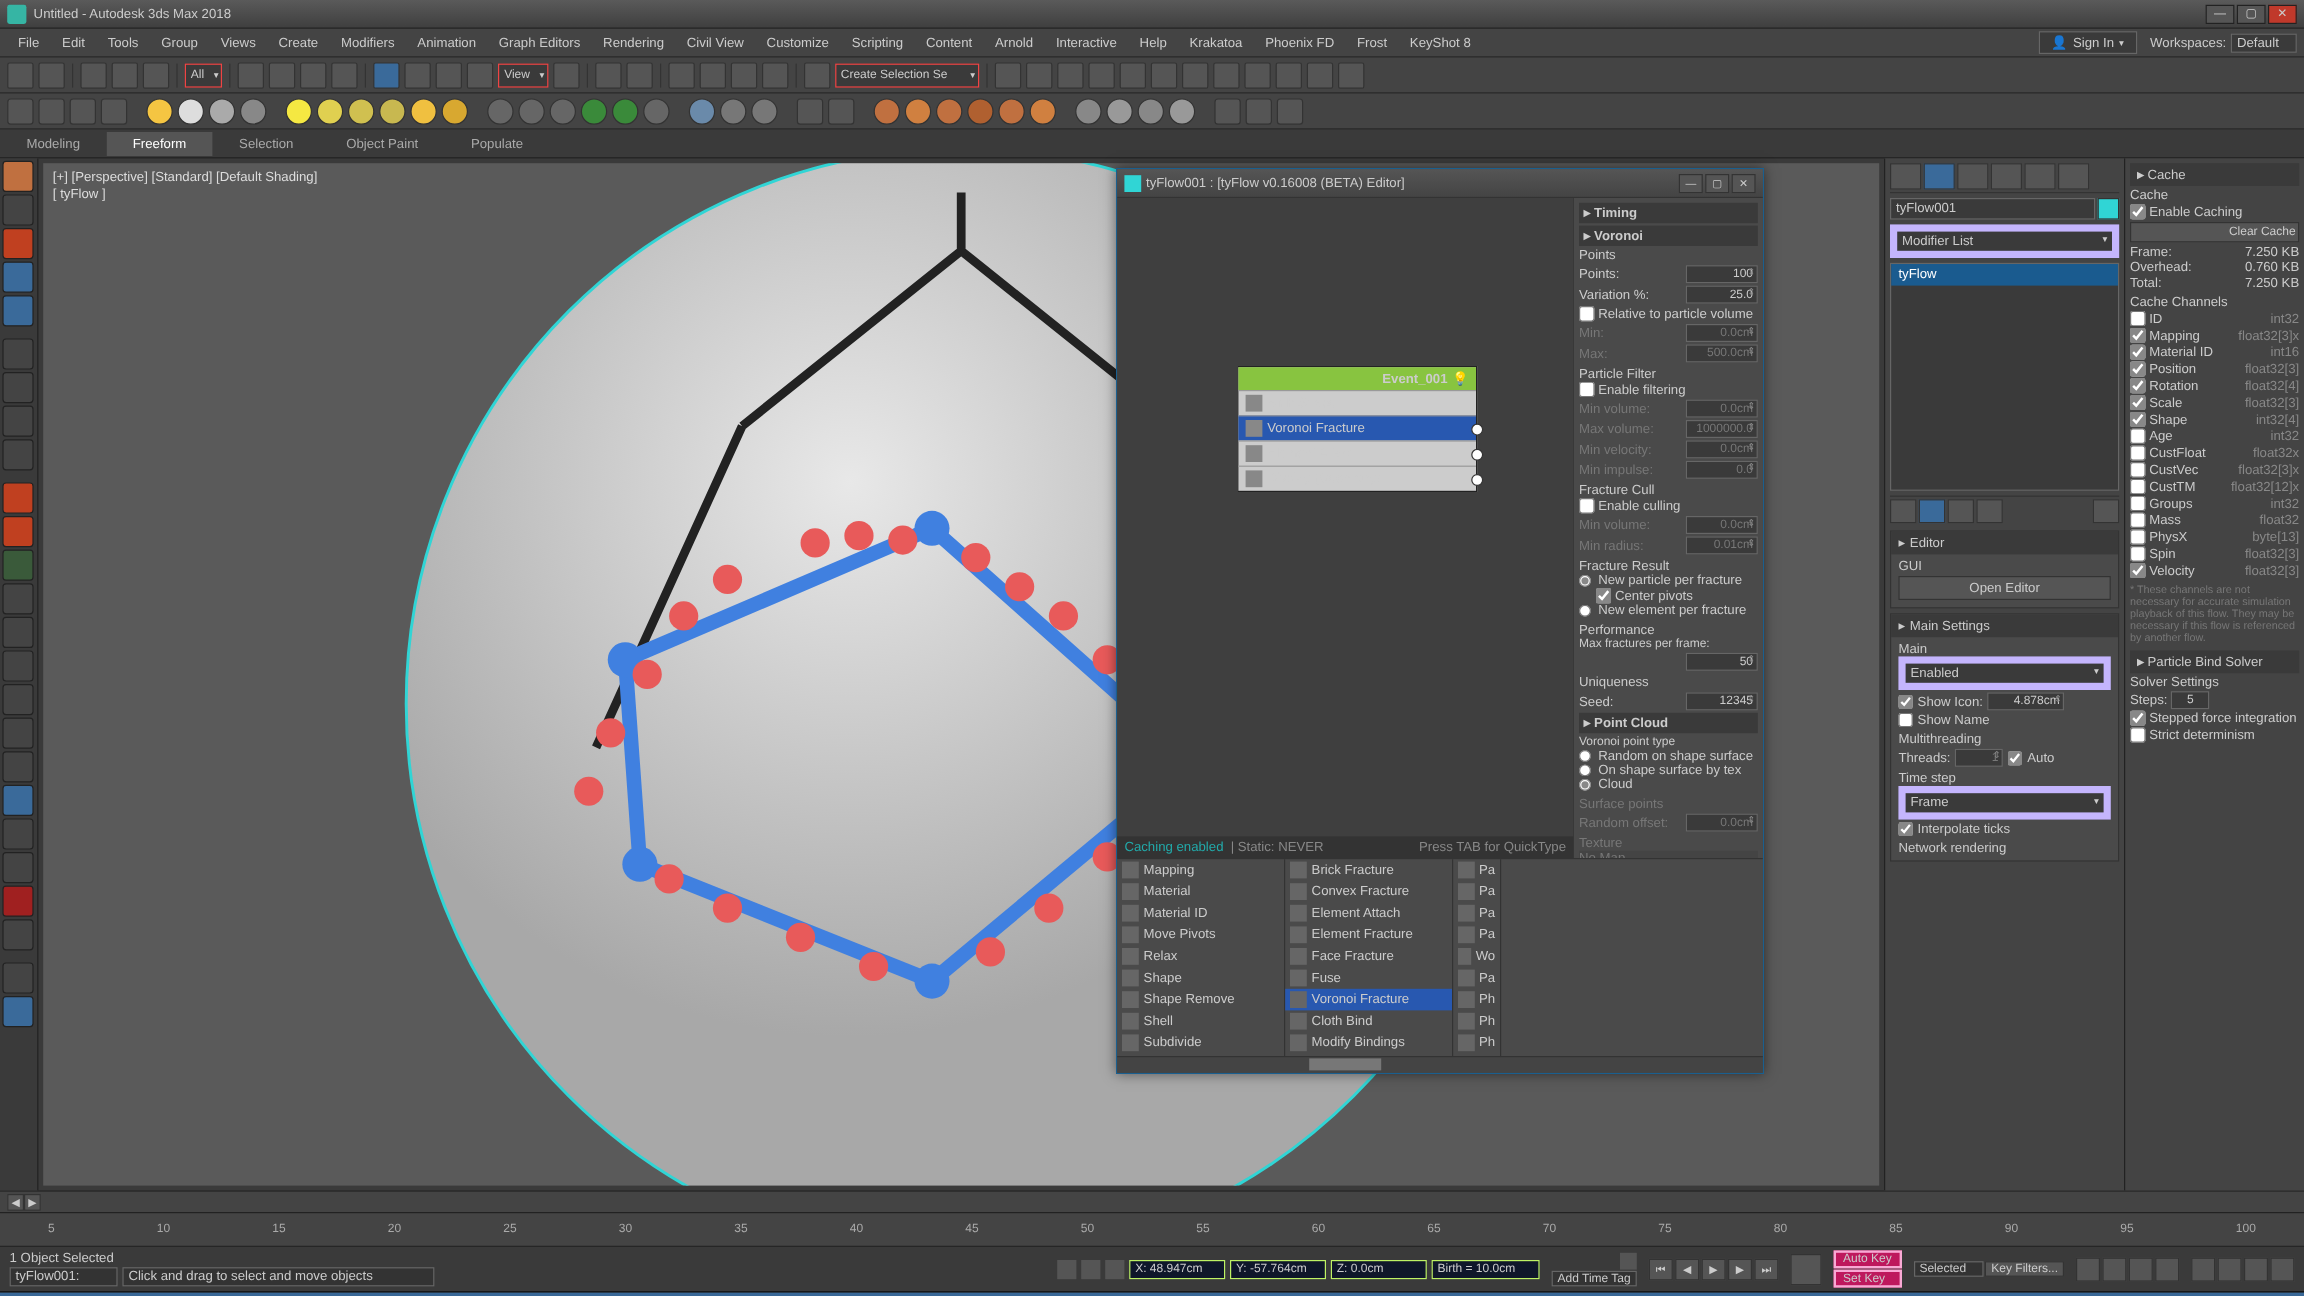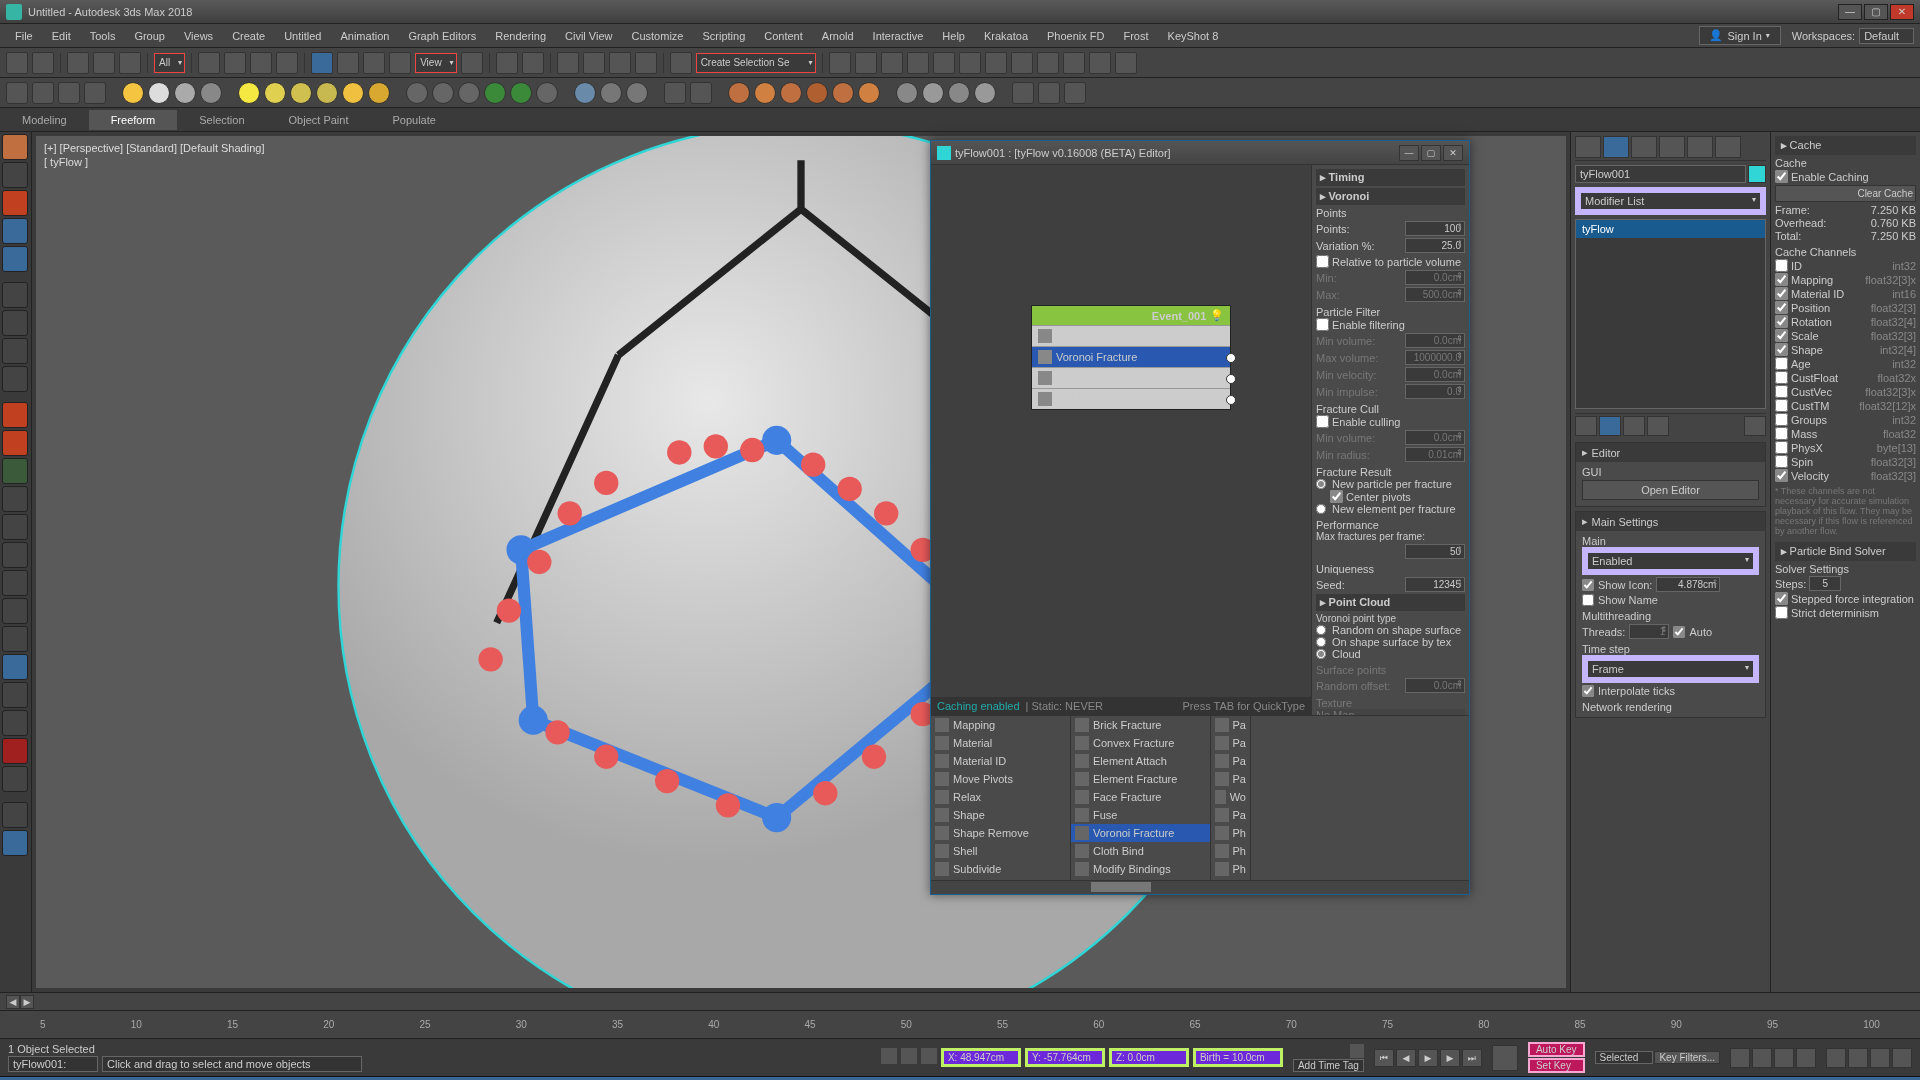--- a/index.html
+++ b/index.html
@@ -91,21 +91,21 @@
 .timeslider .thumb{position:absolute;left:0;top:0;height:14px;width:120px;background:#666;text-align:center;font-size:10px;line-height:14px}
 .trackbar{height:28px;background:#444;border-top:1px solid #222;position:relative}
 .trackbar .ticks{position:absolute;top:0;left:40px;right:40px;height:100%;display:flex;justify-content:space-between;align-items:center}
 .trackbar .ticks span{font-size:10px;color:#aaa}
 .statusbar{height:38px;background:#3a3a3a;border-top:1px solid #222;display:flex;align-items:center;padding:0 8px;gap:10px}
 .statusbar .sel{color:#ccc}
 .statusbar .prompt{display:flex;align-items:center;gap:4px}
 .statusbar .prompt .pbox{background:#333;border:1px solid #666;padding:1px 4px;width:90px}
 .statusbar .prompt .pline{background:#333;border:1px solid #666;padding:1px 4px;width:260px}
 .statusbar .coords{display:flex;gap:4px;margin-left:auto}
-.statusbar .coords .cbox{background:#6d28d9;border:3px solid #bef264;padding:1px 4px;width:80px;font-size:10px}
+.statusbar .coords .cbox{background:#0f172a;border:1px solid #bef264;padding:1px 4px;width:80px;font-size:10px}
 .statusbar .playback{display:flex;gap:2px}
 .statusbar .playback div{width:20px;height:18px;background:#555;border:1px solid #333;text-align:center;line-height:16px;font-size:9px}
 .statusbar .keybtns{display:flex;flex-direction:column;gap:1px}
 .statusbar .keybtns div{background:#be185d;border:2px solid #f9a8d4;padding:0 6px;font-size:10px}
 .taskbar{height:40px;background:linear-gradient(#3a6a9a,#1a3a5a);display:flex;align-items:center;padding:0 4px;gap:2px;border-top:1px solid #111}
 .taskbar .start{width:44px;height:34px;background:radial-gradient(circle,#4a9e4a,#1a5a1a);border-radius:50%;border:2px solid #88c888}
 .taskbar .ti{width:50px;height:34px;background:rgba(255,255,255,.1);border:1px solid rgba(255,255,255,.2);border-radius:2px}
 svg{display:block}
 input[type=checkbox]{accent-color:#888}
 input[type=radio]{accent-color:#888}
@@ -123,21 +123,21 @@
   </div>
 </div>
 
 <div class="menubar" id="menubar">
 <div class="m">File</div>
     <div class="m">Edit</div>
     <div class="m">Tools</div>
     <div class="m">Group</div>
     <div class="m">Views</div>
     <div class="m">Create</div>
-    <div class="m">Untitled</div>
+    <div class="m">Modifiers</div>
     <div class="m">Animation</div>
     <div class="m">Graph Editors</div>
     <div class="m">Rendering</div>
     <div class="m">Civil View</div>
     <div class="m">Customize</div>
     <div class="m">Scripting</div>
     <div class="m">Content</div>
     <div class="m">Arnold</div>
     <div class="m">Interactive</div>
     <div class="m">Help</div>

